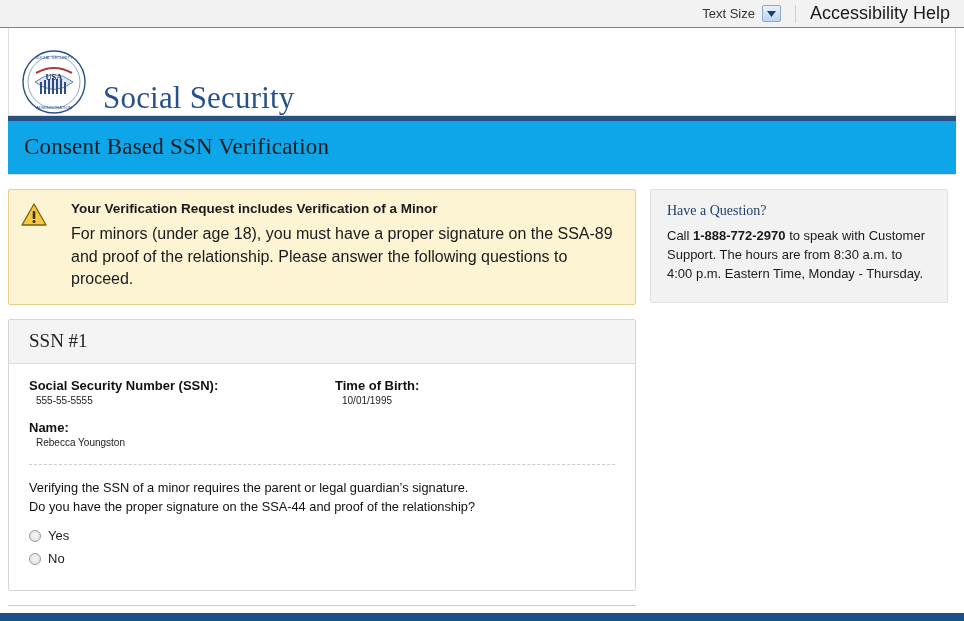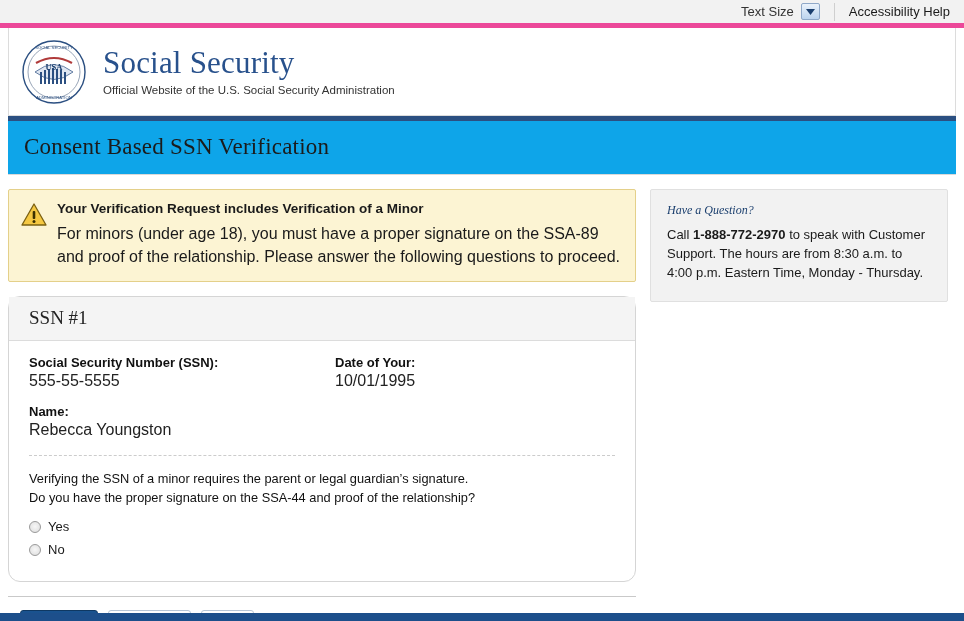--- a/index.html
+++ b/index.html
@@ -14,21 +14,21 @@
     font-family: "Liberation Sans", sans-serif;
     font-size: 13px;
     color: #222;
     overflow: hidden;
   }
 
   
   .topbar {
     height: 28px;
     background: #f2f2f2;
-    border-bottom: 5px solid #ec4899;
+    border-bottom: 1px solid #ec4899;
     display: flex;
     align-items: center;
     justify-content: flex-end;
     padding-right: 14px;
     gap: 0;
   }
   .topbar .text-size-label {
     font-size: 13px;
     color: #333;
     margin-right: 7px;
@@ -45,38 +45,38 @@
     cursor: pointer;
   }
   .dropdown-btn svg { display: block; }
   .topbar .divider {
     width: 1px;
     height: 18px;
     background: #cfcfcf;
     margin: 0 14px;
   }
   .topbar .access-link {
-    font-size: 13px;
+    font-size: 18px;
     color: #1a1a1a;
     text-decoration: none;
     cursor: pointer;
   }
 
   
   .masthead-wrap {
     padding: 0 8px;
     background: #fff;
   }
   .masthead {
     height: 88px;
     background: #ffffff;
     border: 1px solid #dcdcdc;
     border-top: none;
     display: flex;
-    align-items: center;
+    align-items: flex-end;
     padding-left: 12px;
   }
   .seal {
     width: 66px;
     height: 66px;
     flex: 0 0 66px;
     position: relative;
     margin-right: 16px;
   }
   .seal svg { display: block; }
@@ -123,21 +123,21 @@
   .col-main { width: 628px; flex: 0 0 628px; }
   .col-side { width: 298px; flex: 0 0 298px; }
 
   
   .alert {
     background: #fcf4d3;
     border: 1px solid #e4d08a;
     border-radius: 2px;
     display: flex;
     padding: 11px 12px 13px 12px;
-    gap: 10px;
+    gap: 24px;
   }
   .warn-icon { flex: 0 0 26px; width: 26px; height: 26px; margin-top: 1px; }
   .warn-icon svg { display: block; }
   .alert-body { flex: 1 1 auto; }
   .alert-title {
     font-weight: bold;
     font-size: 13.5px;
     color: #1a1a1a;
     margin-bottom: 7px;
   }
@@ -145,21 +145,21 @@
     font-size: 16px;
     color: #1a1a1a;
     line-height: 1.42;
   }
 
   
   .panel {
     margin-top: 14px;
     border: 1px solid #d5d5d5;
     background: #fff;
-    border-radius: 12px;
+    border-radius: 2px;
   }
   .panel-head {
     background: #f4f4f4;
     border-bottom: 1px solid #dcdcdc;
     padding: 10px 0 11px 20px;
   }
   .panel-head-title {
     font-family: "Liberation Serif", serif;
     font-size: 19px;
     color: #222;
@@ -167,21 +167,21 @@
   .panel-body { padding: 14px 20px 16px 20px; }
   .field-row { display: flex; margin-bottom: 14px; }
   .field { }
   .field.col1 { width: 306px; flex: 0 0 306px; }
   .field-label {
     font-weight: bold;
     font-size: 13px;
     color: #111;
     margin-bottom: 2px;
   }
-  .field-value { font-size: 16px; color: #222; }
+  .field-value { font-size: 10px; color: #222; margin-left: 7px; }
   .hr-dashed {
     border: none;
     border-top: 1px dashed #cccccc;
     margin: 16px 0 14px 0;
   }
   .question {
     font-weight: normal;
     font-size: 12.8px;
     color: #111;
     line-height: 1.48;
@@ -239,24 +239,23 @@
 
   
   .side-box {
     background: #f2f2f2;
     border: 1px solid #e0e0e0;
     border-radius: 2px;
     padding: 13px 16px 18px 16px;
   }
   .side-title {
     font-family: "Liberation Serif", serif;
-    font-size: 12px;
+    font-size: 14px;
     color: #1b3f6e;
     margin-bottom: 8px;
-    font-style: italic;
   }
   .side-text {
     font-size: 13px;
     color: #1a1a1a;
     line-height: 1.45;
   }
   .side-text b { font-weight: bold; }
 
   
   .bottom-strip {
@@ -299,21 +298,20 @@
           <rect x="43" y="33" width="2" height="12"></rect>
         </g>
         <path d="M15 24 q18 -10 36 0" fill="none" stroke="#b03a3a" stroke-width="2.2"></path>
         <text x="33" y="31" text-anchor="middle" font-family="Liberation Serif, serif" font-size="8.5" font-weight="bold" fill="#1b3f6e">USA</text>
         <text x="33" y="10" text-anchor="middle" font-family="Liberation Sans, sans-serif" font-size="4.2" fill="#2b4f81">SOCIAL SECURITY</text>
         <text x="33" y="60" text-anchor="middle" font-family="Liberation Sans, sans-serif" font-size="4.2" fill="#2b4f81">ADMINISTRATION</text>
       </svg>
     </div>
     <div class="brand-text">
       <div class="brand-title">Social Security</div>
-      <div class="brand-sub">Official Website of the U.S. Social Security Administration</div>
     </div>
   </div>
 </div>
 <div class="blue-rule"></div>
 
 <div class="page-title-bar">
   <div class="page-title">Consent Based SSN Verification</div>
 </div>
 
 <div class="content">
@@ -339,21 +337,21 @@
         <span class="panel-head-title">SSN #1</span>
       </div>
       <div class="panel-body">
 
         <div class="field-row">
           <div class="field col1">
             <div class="field-label">Social Security Number (SSN):</div>
             <div class="field-value">555-55-5555</div>
           </div>
           <div class="field">
-            <div class="field-label">Date of Your:</div>
+            <div class="field-label">Time of Birth:</div>
             <div class="field-value">10/01/1995</div>
           </div>
         </div>
 
         <div class="field-row">
           <div class="field col1">
             <div class="field-label">Name:</div>
             <div class="field-value">Rebecca Youngston</div>
           </div>
         </div>

